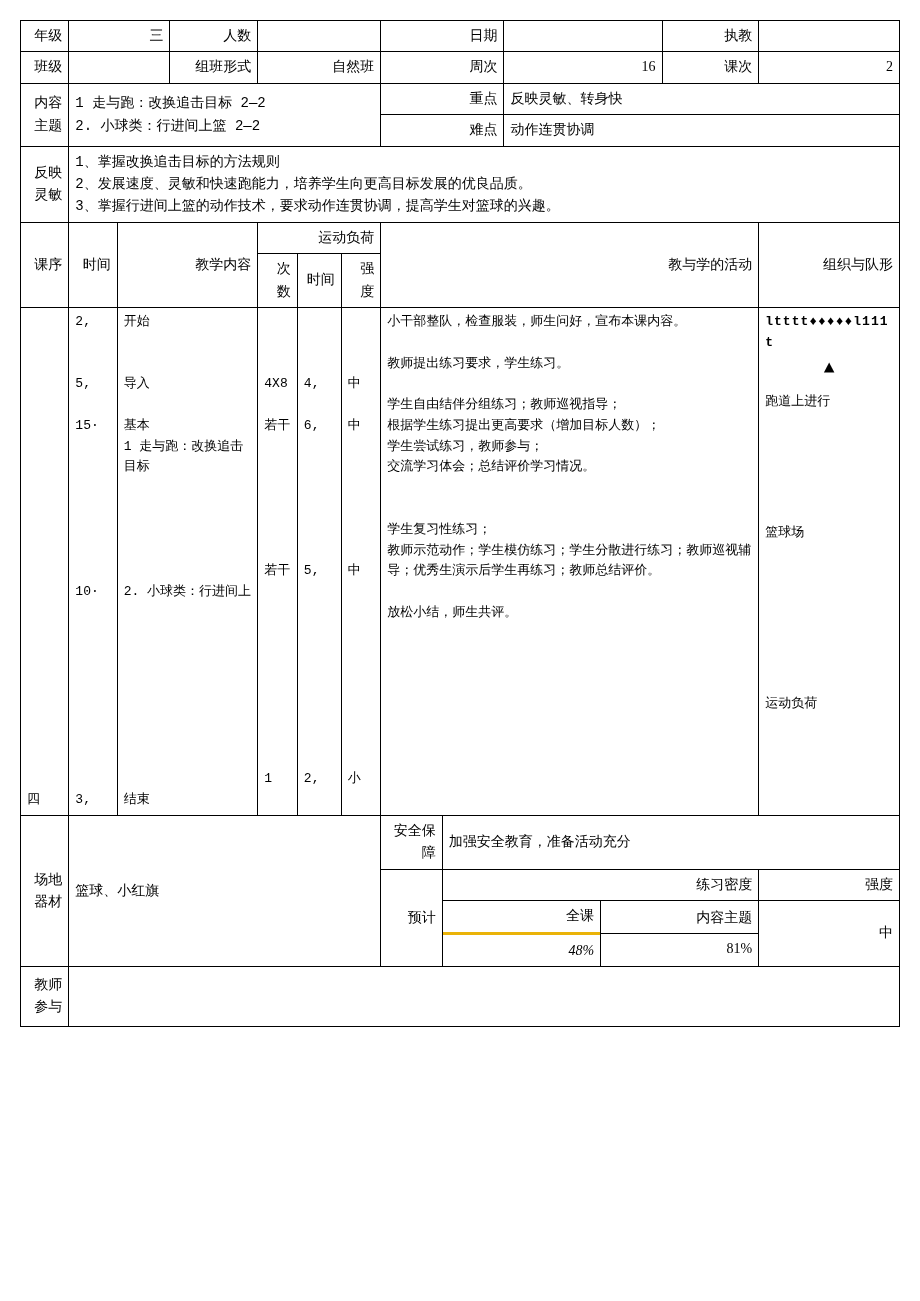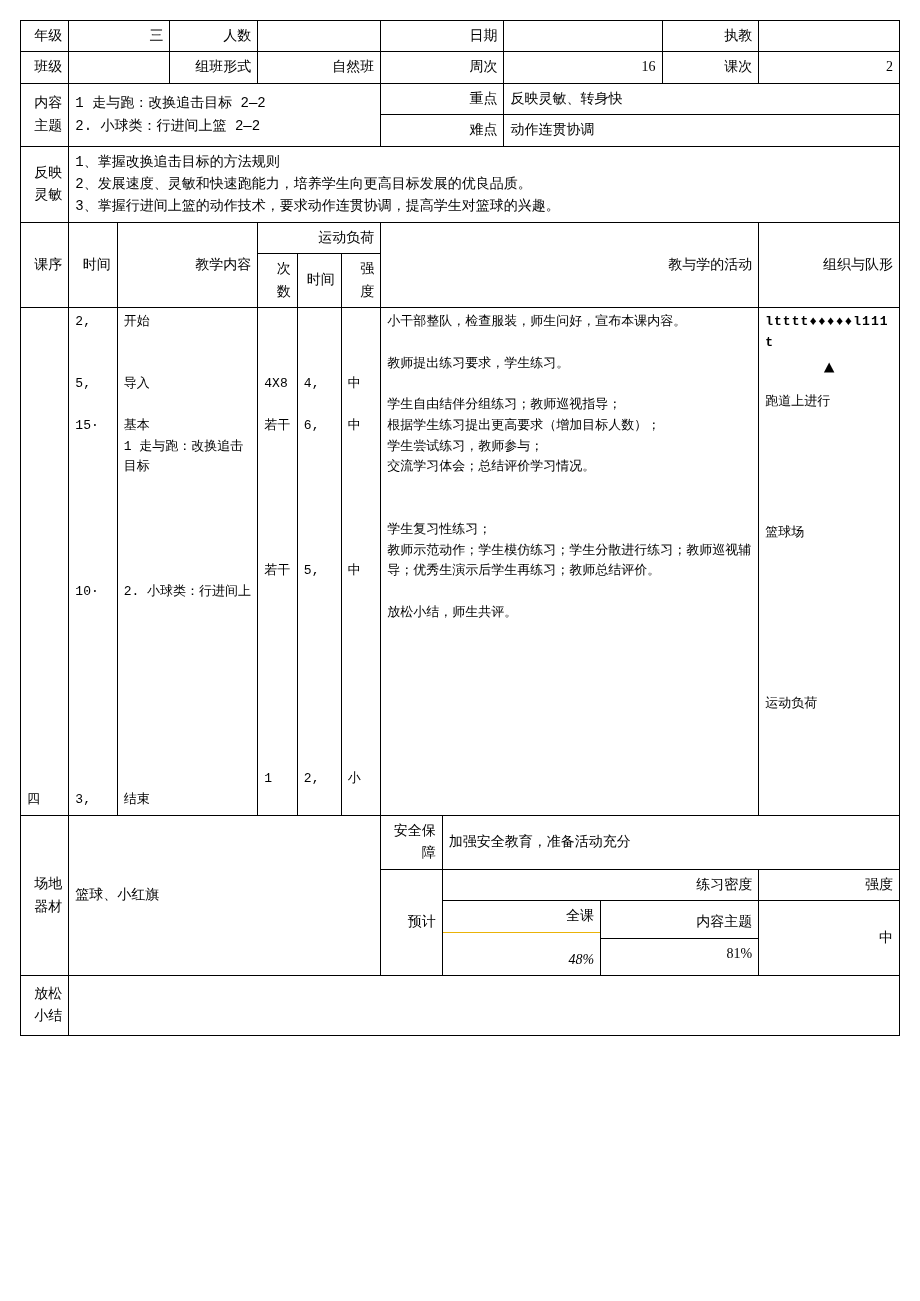--- a/index.html
+++ b/index.html
@@ -265,29 +265,29 @@
     <td class="center">安全保障</td>
     <td class="left" colspan="6">加强安全教育，准备活动充分</td>
   </tr>
   <tr>
     <td class="center" rowspan="2">预计</td>
     <td class="center" colspan="4">练习密度</td>
     <td class="center" colspan="2">强度</td>
   </tr>
   <tr>
     <td class="center" colspan="2">
-      <div style="border-bottom:1px solid #eab308; margin:-4px -6px 12px -6px; padding:4px 6px;">全课</div>
+      <div style="border-bottom:3px solid #eab308; margin:-4px -6px 1px -6px; padding:4px 6px;">全课</div>
       <div style="padding-top:4px;font-style:italic;">48%</div>
     </td>
     <td class="center" colspan="2">
       <div style="border-bottom:1px solid #000; margin:-4px -6px 0 -6px; padding:4px 6px;">内容主题</div>
       <div style="padding-top:4px;">81%</div>
     </td>
     <td class="center" colspan="2">中</td>
   </tr>
 
   <tr class="tall">
-    <td class="center">放松小结</td>
+    <td class="center">教师参与</td>
     <td class="left" colspan="13"></td>
   </tr>
 
 </tbody>
   </table>
 
 </body></html>

